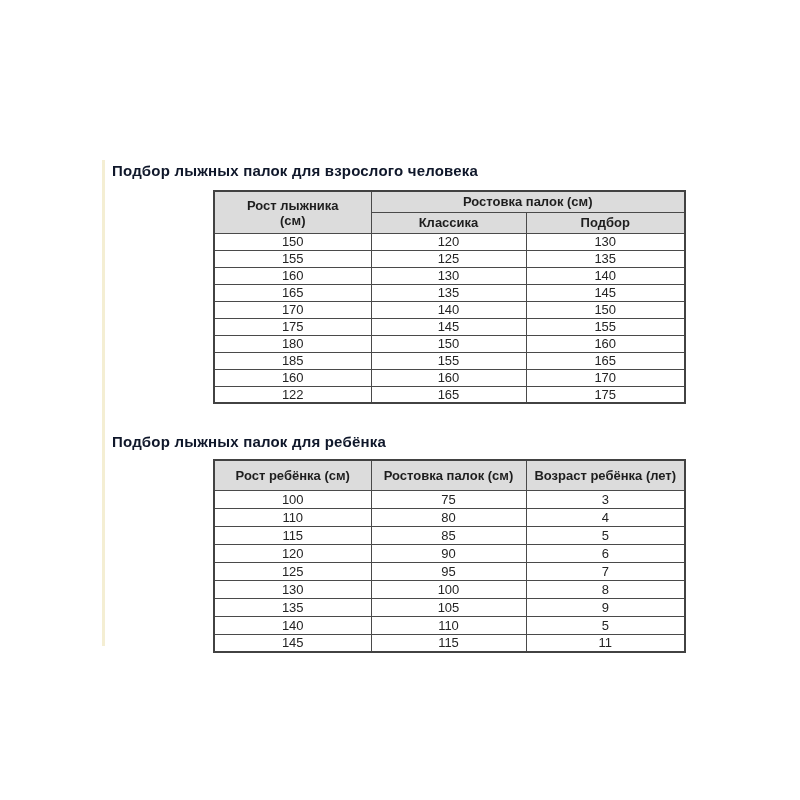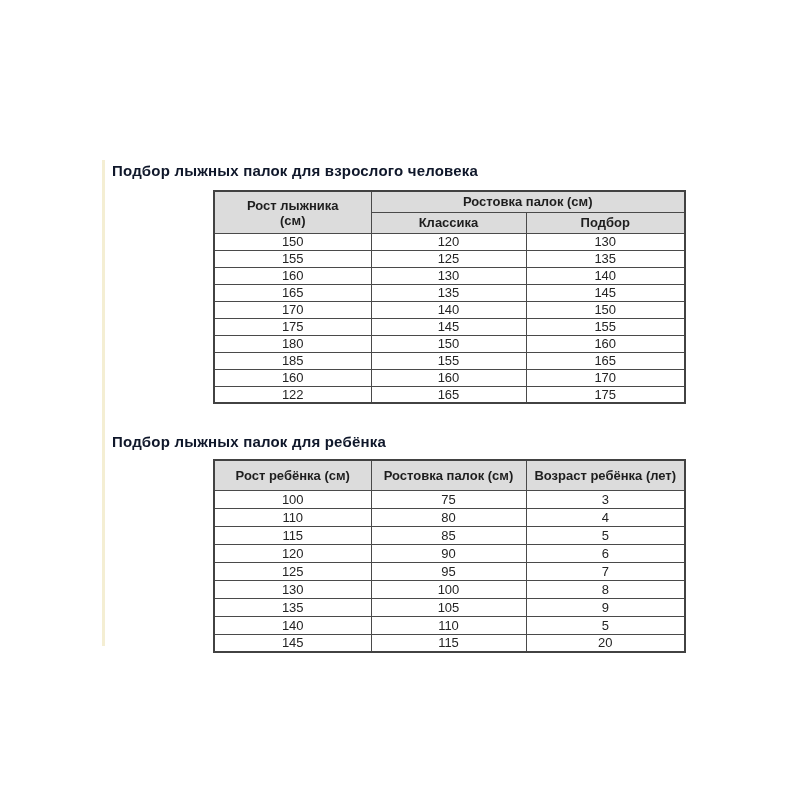--- a/index.html
+++ b/index.html
@@ -211,20 +211,20 @@
               <td>9</td>
             </tr>
             <tr>
               <td>140</td>
               <td>110</td>
               <td>5</td>
             </tr>
             <tr>
               <td>145</td>
               <td>115</td>
-              <td>20</td>
+              <td>11</td>
             </tr>
           </tbody>
       </table>
     </div>
 
   </div>
 </div>
 
 </body></html>

